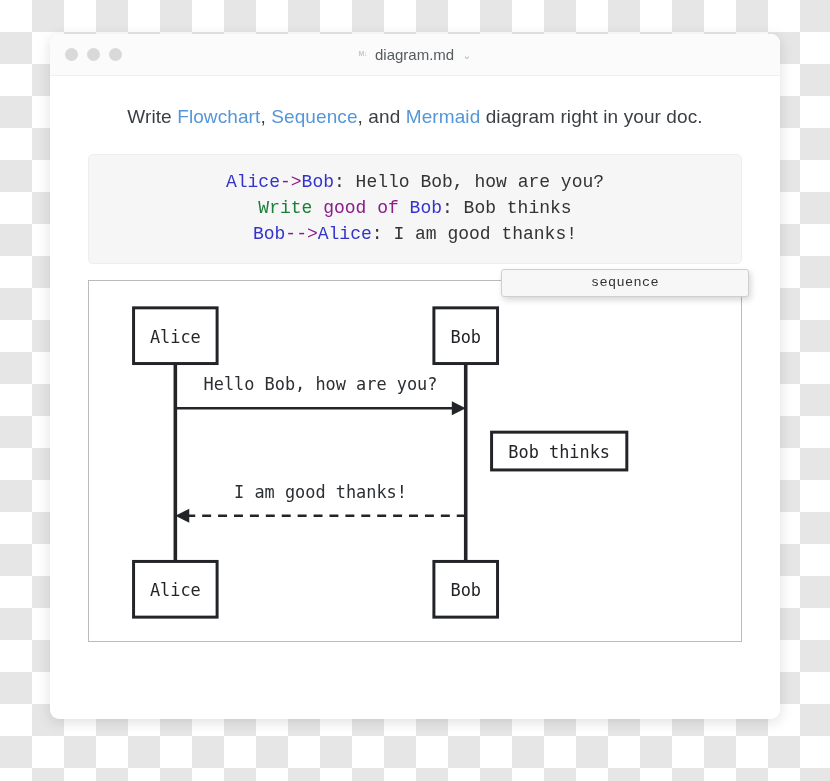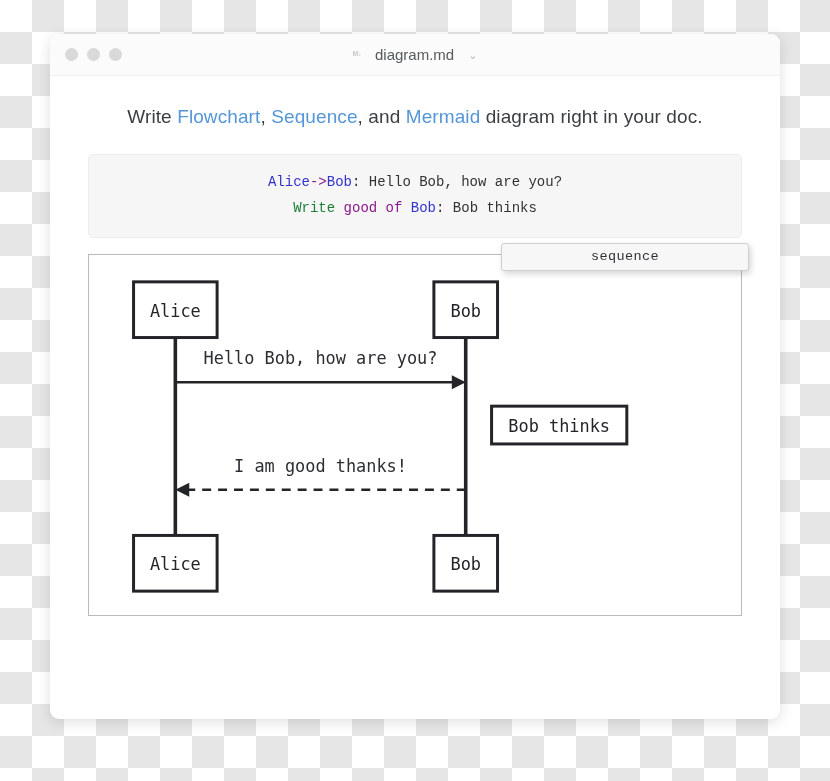--- a/index.html
+++ b/index.html
@@ -54,21 +54,21 @@
     background: #d9d9d9;
   }
 
   .title-center {
     position: absolute;
     left: 0; right: 0;
     top: 0; bottom: 0;
     display: flex;
     align-items: center;
     justify-content: center;
-    gap: 14px;
+    gap: 8px;
     pointer-events: none;
   }
   .title-center > * { pointer-events: auto; }
 
   .md-badge {
     font-family: "Liberation Sans", sans-serif;
     font-size: 7px;
     font-weight: bold;
     color: #c6c6c6;
     letter-spacing: -0.5px;
@@ -109,21 +109,21 @@
   
   .codeblock {
     background: #f6f6f6;
     border: 1px solid #ededed;
     border-radius: 5px;
     padding: 14px 22px 16px 22px;
     margin-bottom: 16px;
   }
   .codeline {
     font-family: "Liberation Mono", monospace;
-    font-size: 14px;
+    font-size: 18px;
     line-height: 26px;
     color: #333333;
     white-space: pre;
   }
   .tok-actor   { color: #3333cc; }
   .tok-arrow   { color: #8b1a8b; }
   .tok-kw      { color: #1a7f37; }
   .tok-kw2     { color: #8b1a8b; }
   .tok-punct   { color: #333333; }
 
@@ -224,20 +224,21 @@
 
   <div class="doc">
 
     <p class="lede"><span>Write </span><a href="#">Flowchart</a><span>, </span><a href="#">Sequence</a><span>, and </span><a href="#">Mermaid</a><span> diagram right in your doc.</span></p>
 
     <div class="codeblock">
       <div class="codeline"><span class="tok-actor">Alice</span><span class="tok-arrow">-&gt;</span><span class="tok-actor">Bob</span><span class="tok-punct">:</span><span class="tok-punct"> Hello Bob, how are you?</span></div>
 
       <div class="codeline"><span class="tok-kw">Write</span><span class="tok-kw2"> good of </span><span class="tok-actor">Bob</span><span class="tok-punct">:</span><span class="tok-punct"> Bob thinks</span></div>
 
+      <div class="codeline"><span class="tok-actor">Bob</span><span class="tok-arrow">--&gt;</span><span class="tok-actor">Alice</span><span class="tok-punct">:</span><span class="tok-punct"> I am good thanks!</span></div>
     </div>
 
     <div class="diagram-wrap">
       <div class="diagram-panel">
 
         <div class="seq-tab">
           <span>sequence</span>
         </div>
 
         <svg class="seq-svg" viewBox="0 0 652 362" preserveAspectRatio="xMidYMid meet">

